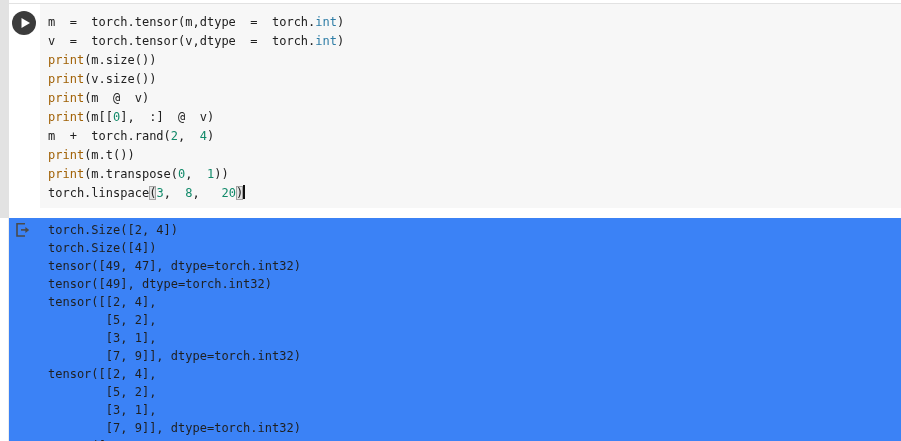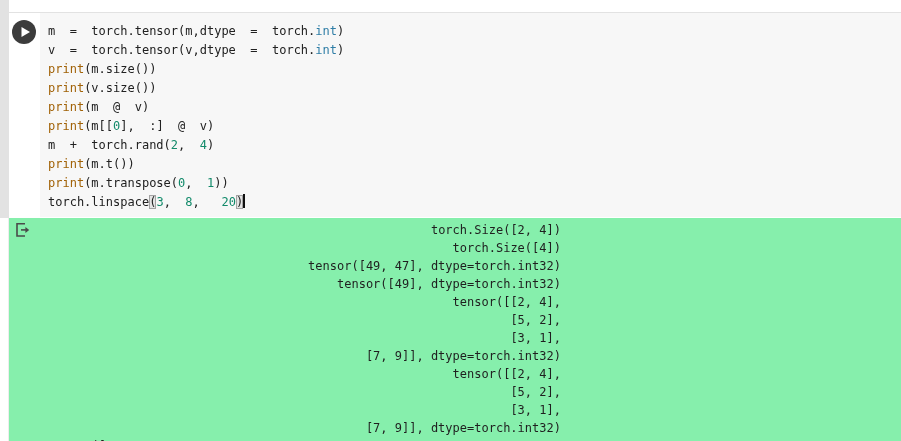--- a/index.html
+++ b/index.html
@@ -4,41 +4,41 @@
 <style>
   html,body{margin:0;padding:0;}
   body{
     width:901px;height:441px;overflow:hidden;position:relative;
     background:#ffffff;font-family:"DejaVu Sans Mono","Liberation Mono",monospace;
   }
   .left-strip{position:absolute;left:0;top:0;width:9px;height:218px;background:#e2e2e2;}
   .left-line{position:absolute;left:8px;top:218px;bottom:0;width:1px;background:#ededed;}
 
   .code-cell{
-    position:absolute;left:9px;top:12px;width:892px;height:205px;
+    position:absolute;left:9px;top:3px;width:892px;height:205px;
     border-top:1px solid #e2e2e2;background:#ffffff;display:flex;box-sizing:border-box;
   }
   .gutter{width:31px;flex:none;background:#ffffff;}
   .run-btn{
     width:24px;height:24px;border-radius:50%;background:#3c3c3c;border:none;
     margin:7px 0 0 3px;padding:0;cursor:pointer;display:block;
   }
   .editor{
     flex:1;background:#f7f7f7;padding:9px 6px 0 8px;
     font-size:12px;line-height:19px;color:#212121;white-space:pre;overflow:hidden;
   }
   .code-line{white-space:pre;}
   .tok-plain{color:#212121;}
   .tok-keyword{color:#a16207;}
   .tok-number{color:#128a6a;}
   .tok-type{color:#2e7da6;}
   .tok-paren{background:#e4e4e4;box-shadow:inset 0 0 0 1px #a3a3a3;color:#212121;}
   .cursor{display:inline-block;width:2px;height:14px;background:#101010;vertical-align:-2px;}
 
-  .output-area{position:absolute;left:9px;top:218px;right:0;bottom:0;background:#86efac;text-align:right;}
+  .output-area{position:absolute;left:9px;top:218px;right:0;bottom:0;background:#3b82f6;}
   .out-icon{position:absolute;left:4px;top:3px;width:18px;height:18px;}
   .out-lines{
     position:absolute;left:39px;top:3px;margin:0;
     font-size:12px;line-height:18px;color:#1f1f1f;white-space:pre;
   }
   .out-line{white-space:pre;}
 </style>
 </head>
 <body>
 

